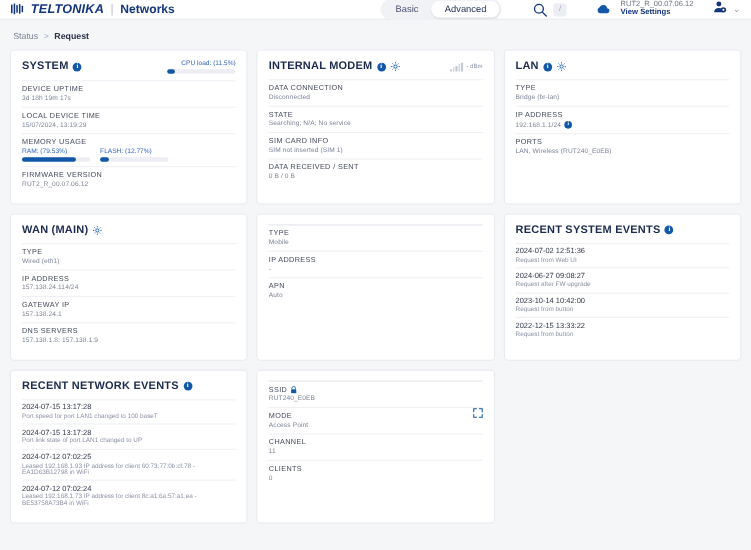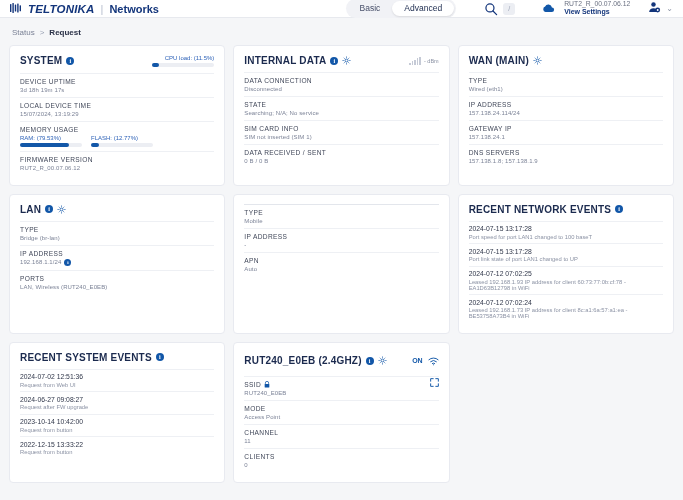--- a/index.html
+++ b/index.html
@@ -234,21 +234,21 @@
       </div>
     </div>
     <div class="row">
       <div class="row-label">FIRMWARE VERSION</div>
       <div class="row-value">RUT2_R_00.07.06.12</div>
     </div>
   </div>
 
   <div class="card">
     <div class="card-head">
-      <span class="card-title">INTERNAL DATA</span>
+      <span class="card-title">INTERNAL MODEM</span>
       <span class="i-dot">i</span>
       <span class="gear">
         <svg width="9" height="9" viewBox="0 0 16 16" fill="none" stroke="#1257a8" stroke-width="1.5">
           <circle cx="8" cy="8" r="2.6"></circle>
           <path d="M8 1v2M8 13v2M1 8h2M13 8h2M3.2 3.2l1.4 1.4M11.4 11.4l1.4 1.4M12.8 3.2l-1.4 1.4M4.6 11.4l-1.4 1.4"></path>
         </svg>
       </span>
       <div class="card-head-right">
         <span class="bars">
           <i style="height:2px"></i>
@@ -273,48 +273,20 @@
       <div class="row-value">SIM not inserted (SIM 1)</div>
     </div>
     <div class="row">
       <div class="row-label">DATA RECEIVED / SENT</div>
       <div class="row-value">0 B / 0 B</div>
     </div>
   </div>
 
   <div class="card">
     <div class="card-head">
-      <span class="card-title">WAN (MAIN)</span>
-      <span class="gear">
-        <svg width="9" height="9" viewBox="0 0 16 16" fill="none" stroke="#1257a8" stroke-width="1.5">
-          <circle cx="8" cy="8" r="2.6"></circle>
-          <path d="M8 1v2M8 13v2M1 8h2M13 8h2M3.2 3.2l1.4 1.4M11.4 11.4l1.4 1.4M12.8 3.2l-1.4 1.4M4.6 11.4l-1.4 1.4"></path>
-        </svg>
-      </span>
-    </div>
-    <div class="row">
-      <div class="row-label">TYPE</div>
-      <div class="row-value">Wired (eth1)</div>
-    </div>
-    <div class="row">
-      <div class="row-label">IP ADDRESS</div>
-      <div class="row-value">157.138.24.114/24</div>
-    </div>
-    <div class="row">
-      <div class="row-label">GATEWAY IP</div>
-      <div class="row-value">157.138.24.1</div>
-    </div>
-    <div class="row">
-      <div class="row-label">DNS SERVERS</div>
-      <div class="row-value">157.138.1.8; 157.138.1.9</div>
-    </div>
-  </div>
-
-  <div class="card">
-    <div class="card-head">
       <span class="card-title">LAN</span>
       <span class="i-dot">i</span>
       <span class="gear">
         <svg width="9" height="9" viewBox="0 0 16 16" fill="none" stroke="#1257a8" stroke-width="1.5">
           <circle cx="8" cy="8" r="2.6"></circle>
           <path d="M8 1v2M8 13v2M1 8h2M13 8h2M3.2 3.2l1.4 1.4M11.4 11.4l1.4 1.4M12.8 3.2l-1.4 1.4M4.6 11.4l-1.4 1.4"></path>
         </svg>
       </span>
     </div>
     <div class="row">
@@ -328,103 +300,110 @@
         <span class="i-dot tiny">i</span>
       </div>
     </div>
     <div class="row">
       <div class="row-label">PORTS</div>
       <div class="row-value">LAN, Wireless (RUT240_E0EB)</div>
     </div>
   </div>
 
   <div class="card">
-    <div class="row">
-      <div class="row-label">TYPE</div>
-      <div class="row-value">Mobile</div>
-    </div>
-    <div class="row">
-      <div class="row-label">IP ADDRESS</div>
-      <div class="row-value">-</div>
-    </div>
-    <div class="row">
-      <div class="row-label">APN</div>
-      <div class="row-value">Auto</div>
-    </div>
-  </div>
-
-  <div class="card">
-    <div class="card-head">
-      <span class="card-title">RECENT NETWORK EVENTS</span>
-      <span class="i-dot">i</span>
-    </div>
-    <div class="ev">
-      <div class="ev-time">2024-07-15 13:17:28</div>
-      <div class="ev-desc">Port speed for port LAN1 changed to 100 baseT</div>
-    </div>
-    <div class="ev">
-      <div class="ev-time">2024-07-15 13:17:28</div>
-      <div class="ev-desc">Port link state of port LAN1 changed to UP</div>
-    </div>
-    <div class="ev">
-      <div class="ev-time">2024-07-12 07:02:25</div>
-      <div class="ev-desc">Leased 192.168.1.93 IP address for client 60:73:77:0b:cf:78 - EA1D63B12798 in WiFi</div>
-    </div>
-    <div class="ev">
-      <div class="ev-time">2024-07-12 07:02:24</div>
-      <div class="ev-desc">Leased 192.168.1.73 IP address for client 8c:a1:6a:57:a1:ea - BE53758A73B4 in WiFi</div>
-    </div>
-  </div>
-
-  <div class="card">
-    <div class="card-head">
-      <span class="card-title">RECENT SYSTEM EVENTS</span>
-      <span class="i-dot">i</span>
-    </div>
-    <div class="ev">
-      <div class="ev-time">2024-07-02 12:51:36</div>
-      <div class="ev-desc">Request from Web UI</div>
-    </div>
-    <div class="ev">
-      <div class="ev-time">2024-06-27 09:08:27</div>
-      <div class="ev-desc">Request after FW upgrade</div>
-    </div>
-    <div class="ev">
-      <div class="ev-time">2023-10-14 10:42:00</div>
-      <div class="ev-desc">Request from button</div>
-    </div>
-    <div class="ev">
-      <div class="ev-time">2022-12-15 13:33:22</div>
-      <div class="ev-desc">Request from button</div>
-    </div>
-  </div>
-
-
-  <div class="card">
-    <div class="card-head">
-      <span class="card-title">RUT240_E0EB (2.4GHZ)</span>
-      <span class="i-dot">i</span>
+    <div class="card-head">
+      <span class="card-title">WAN (MAIN)</span>
       <span class="gear">
         <svg width="9" height="9" viewBox="0 0 16 16" fill="none" stroke="#1257a8" stroke-width="1.5">
           <circle cx="8" cy="8" r="2.6"></circle>
           <path d="M8 1v2M8 13v2M1 8h2M13 8h2M3.2 3.2l1.4 1.4M11.4 11.4l1.4 1.4M12.8 3.2l-1.4 1.4M4.6 11.4l-1.4 1.4"></path>
         </svg>
       </span>
-      <div class="card-head-right">
-        <span class="on-label">ON</span>
-        <span>
-          <svg width="11" height="9" viewBox="0 0 16 12" fill="none" stroke="#1257a8" stroke-width="1.4" stroke-linecap="round">
-            <path d="M1.3 3.4a10 10 0 0 1 13.4 0"></path>
-            <path d="M3.8 6.2a6.3 6.3 0 0 1 8.4 0"></path>
-            <path d="M6.3 8.9a2.7 2.7 0 0 1 3.4 0"></path>
-            <circle cx="8" cy="10.8" r="0.8" fill="#1257a8" stroke="none"></circle>
-          </svg>
-        </span>
-      </div>
-    </div>
+    </div>
+    <div class="row">
+      <div class="row-label">TYPE</div>
+      <div class="row-value">Wired (eth1)</div>
+    </div>
+    <div class="row">
+      <div class="row-label">IP ADDRESS</div>
+      <div class="row-value">157.138.24.114/24</div>
+    </div>
+    <div class="row">
+      <div class="row-label">GATEWAY IP</div>
+      <div class="row-value">157.138.24.1</div>
+    </div>
+    <div class="row">
+      <div class="row-label">DNS SERVERS</div>
+      <div class="row-value">157.138.1.8; 157.138.1.9</div>
+    </div>
+  </div>
+
+  <div class="card">
+    <div class="row">
+      <div class="row-label">TYPE</div>
+      <div class="row-value">Mobile</div>
+    </div>
+    <div class="row">
+      <div class="row-label">IP ADDRESS</div>
+      <div class="row-value">-</div>
+    </div>
+    <div class="row">
+      <div class="row-label">APN</div>
+      <div class="row-value">Auto</div>
+    </div>
+  </div>
+
+  <div class="card">
+    <div class="card-head">
+      <span class="card-title">RECENT SYSTEM EVENTS</span>
+      <span class="i-dot">i</span>
+    </div>
+    <div class="ev">
+      <div class="ev-time">2024-07-02 12:51:36</div>
+      <div class="ev-desc">Request from Web UI</div>
+    </div>
+    <div class="ev">
+      <div class="ev-time">2024-06-27 09:08:27</div>
+      <div class="ev-desc">Request after FW upgrade</div>
+    </div>
+    <div class="ev">
+      <div class="ev-time">2023-10-14 10:42:00</div>
+      <div class="ev-desc">Request from button</div>
+    </div>
+    <div class="ev">
+      <div class="ev-time">2022-12-15 13:33:22</div>
+      <div class="ev-desc">Request from button</div>
+    </div>
+  </div>
+
+  <div class="card">
+    <div class="card-head">
+      <span class="card-title">RECENT NETWORK EVENTS</span>
+      <span class="i-dot">i</span>
+    </div>
+    <div class="ev">
+      <div class="ev-time">2024-07-15 13:17:28</div>
+      <div class="ev-desc">Port speed for port LAN1 changed to 100 baseT</div>
+    </div>
+    <div class="ev">
+      <div class="ev-time">2024-07-15 13:17:28</div>
+      <div class="ev-desc">Port link state of port LAN1 changed to UP</div>
+    </div>
+    <div class="ev">
+      <div class="ev-time">2024-07-12 07:02:25</div>
+      <div class="ev-desc">Leased 192.168.1.93 IP address for client 60:73:77:0b:cf:78 - EA1D63B12798 in WiFi</div>
+    </div>
+    <div class="ev">
+      <div class="ev-time">2024-07-12 07:02:24</div>
+      <div class="ev-desc">Leased 192.168.1.73 IP address for client 8c:a1:6a:57:a1:ea - BE53758A73B4 in WiFi</div>
+    </div>
+  </div>
+
+
+  <div class="card">
     <div class="row">
       <div class="row-label">
         <span>SSID</span>
         <span class="lock-icon">
           <svg width="6" height="7" viewBox="0 0 10 12" fill="#1257a8">
             <path d="M2.2 5V3.4a2.8 2.8 0 0 1 5.6 0V5" fill="none" stroke="#1257a8" stroke-width="1.3"></path>
             <rect x="1" y="5" width="8" height="6.3" rx="1"></rect>
           </svg>
         </span>
       </div>

